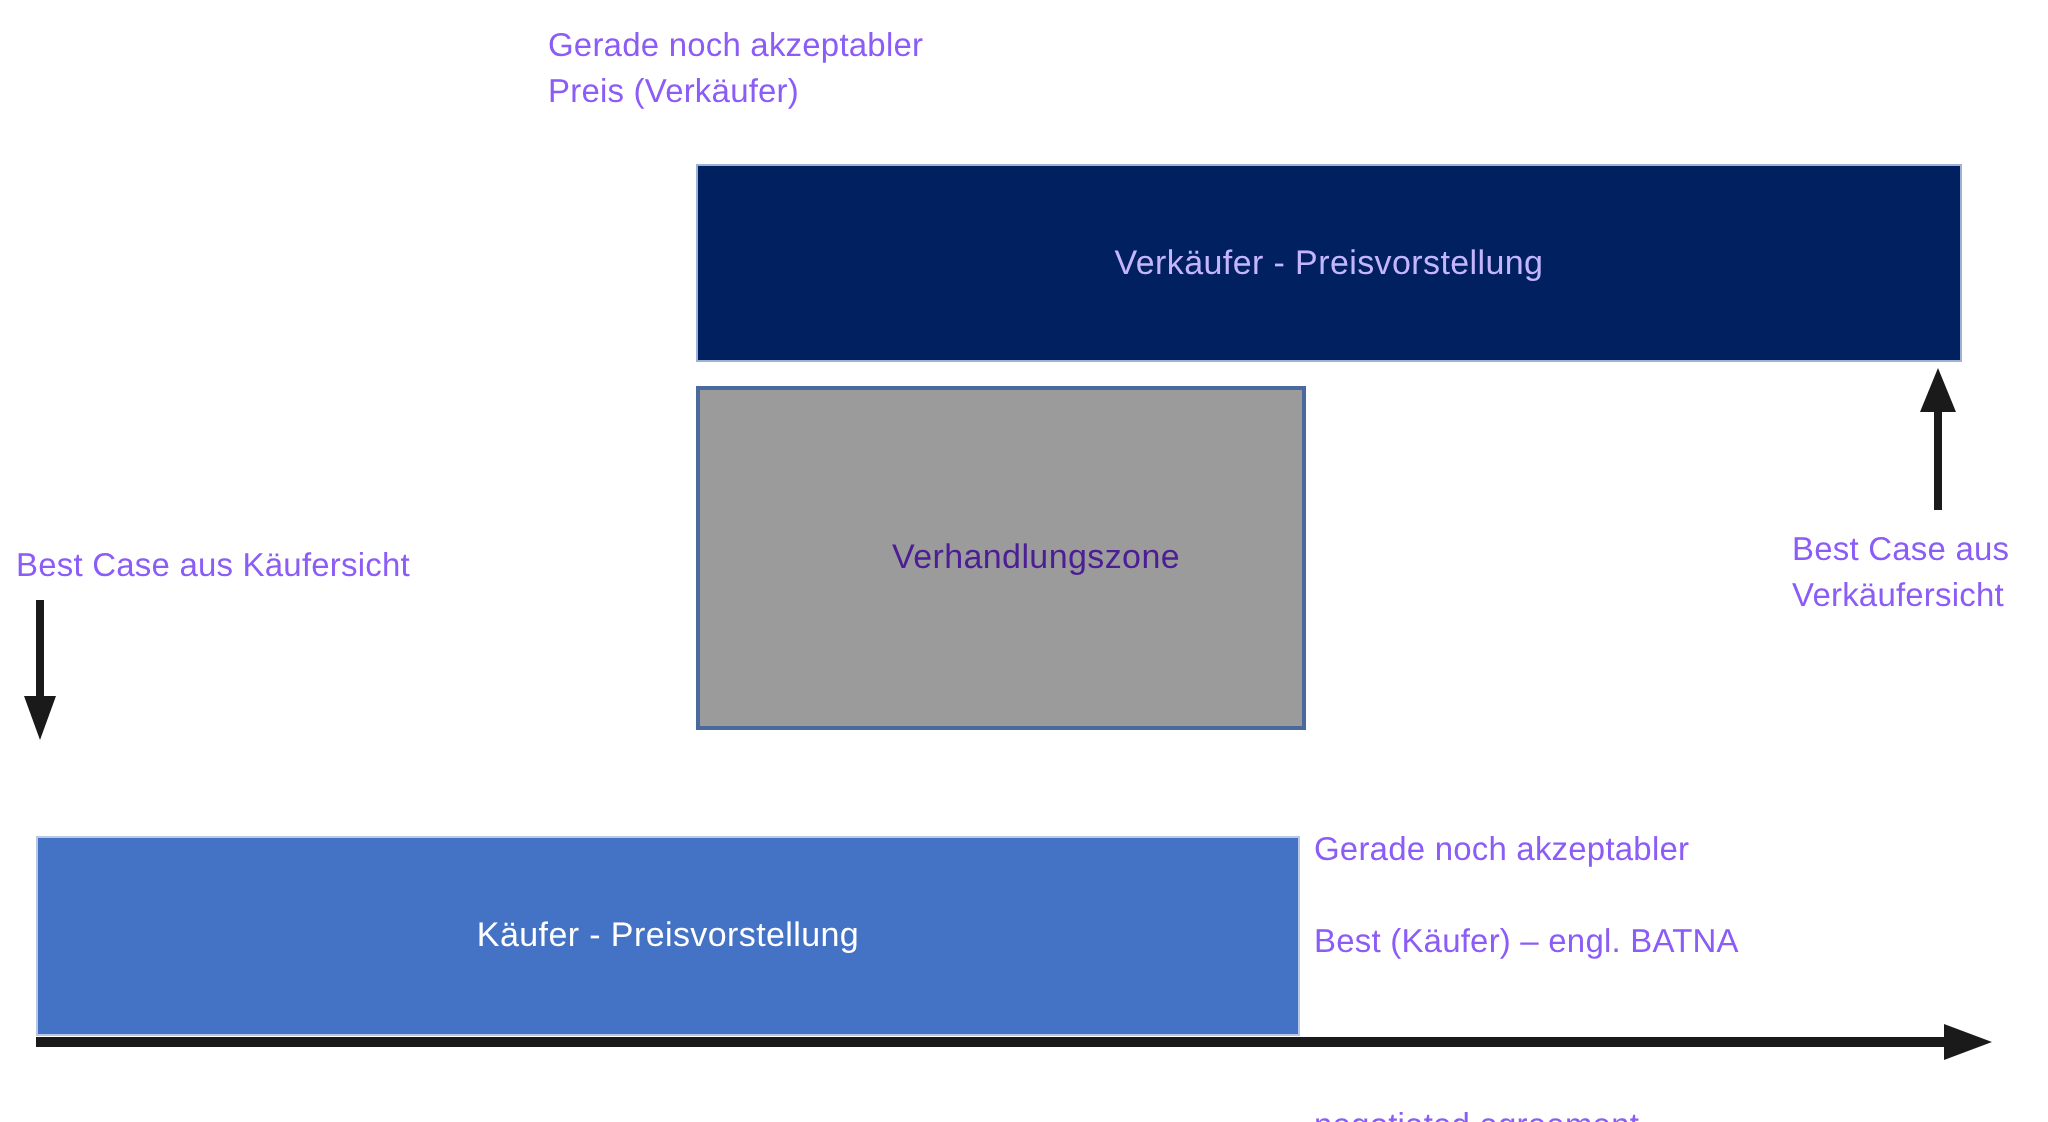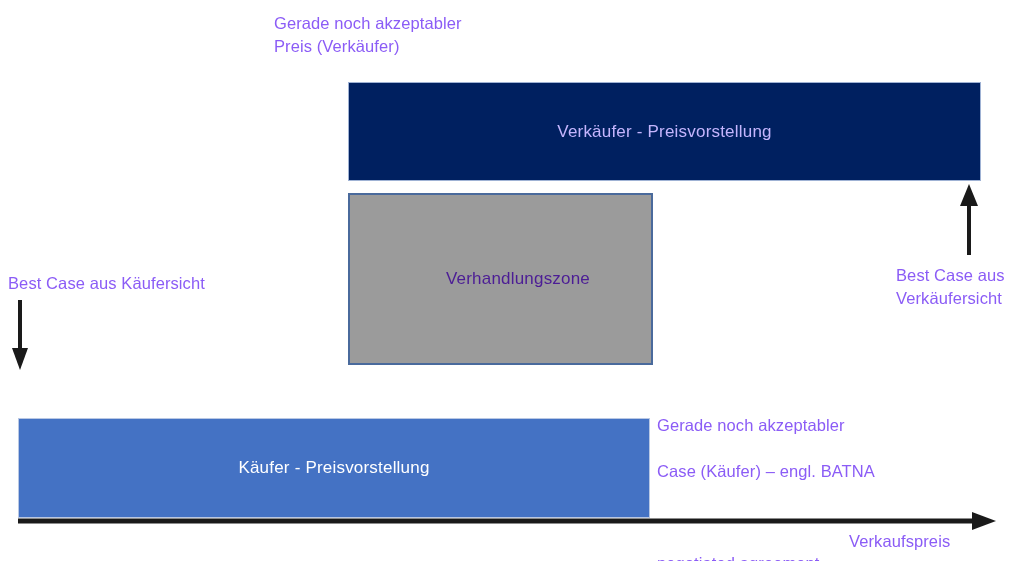--- a/index.html
+++ b/index.html
@@ -129,26 +129,25 @@
     <span class="bar-text">Käufer -  Preisvorstellung</span>
   </div>
 
   <div class="lbl" id="buyer-best-case-label">Best Case aus Käufersicht</div>
 
   <div class="lbl" id="seller-best-case-label">Best Case aus
 Verkäufersicht</div>
 
   <div class="lbl" id="batna-label">
     <span>Gerade noch akzeptabler</span><br>
-    <span>Case (Käufer) – engl. </span><span class="strong">BATNA</span><br>
+    <span>Best (Käufer) – engl. </span><span class="strong">BATNA</span><br>
     <br>
     <span>negotiated agreement</span>
   </div>
 
-  <div class="lbl" id="axis-label">Verkaufspreis</div>
 
   <svg id="arrows" viewBox="0 0 1024 561">
 
     <g>
       <line x1="20" y1="300" x2="20" y2="355" stroke="#1a1a1a" stroke-width="4"></line>
       <polygon points="20,370 12,348 28,348" fill="#1a1a1a"></polygon>
     </g>
 
     <g>
       <line x1="969" y1="255" x2="969" y2="200" stroke="#1a1a1a" stroke-width="4"></line>

